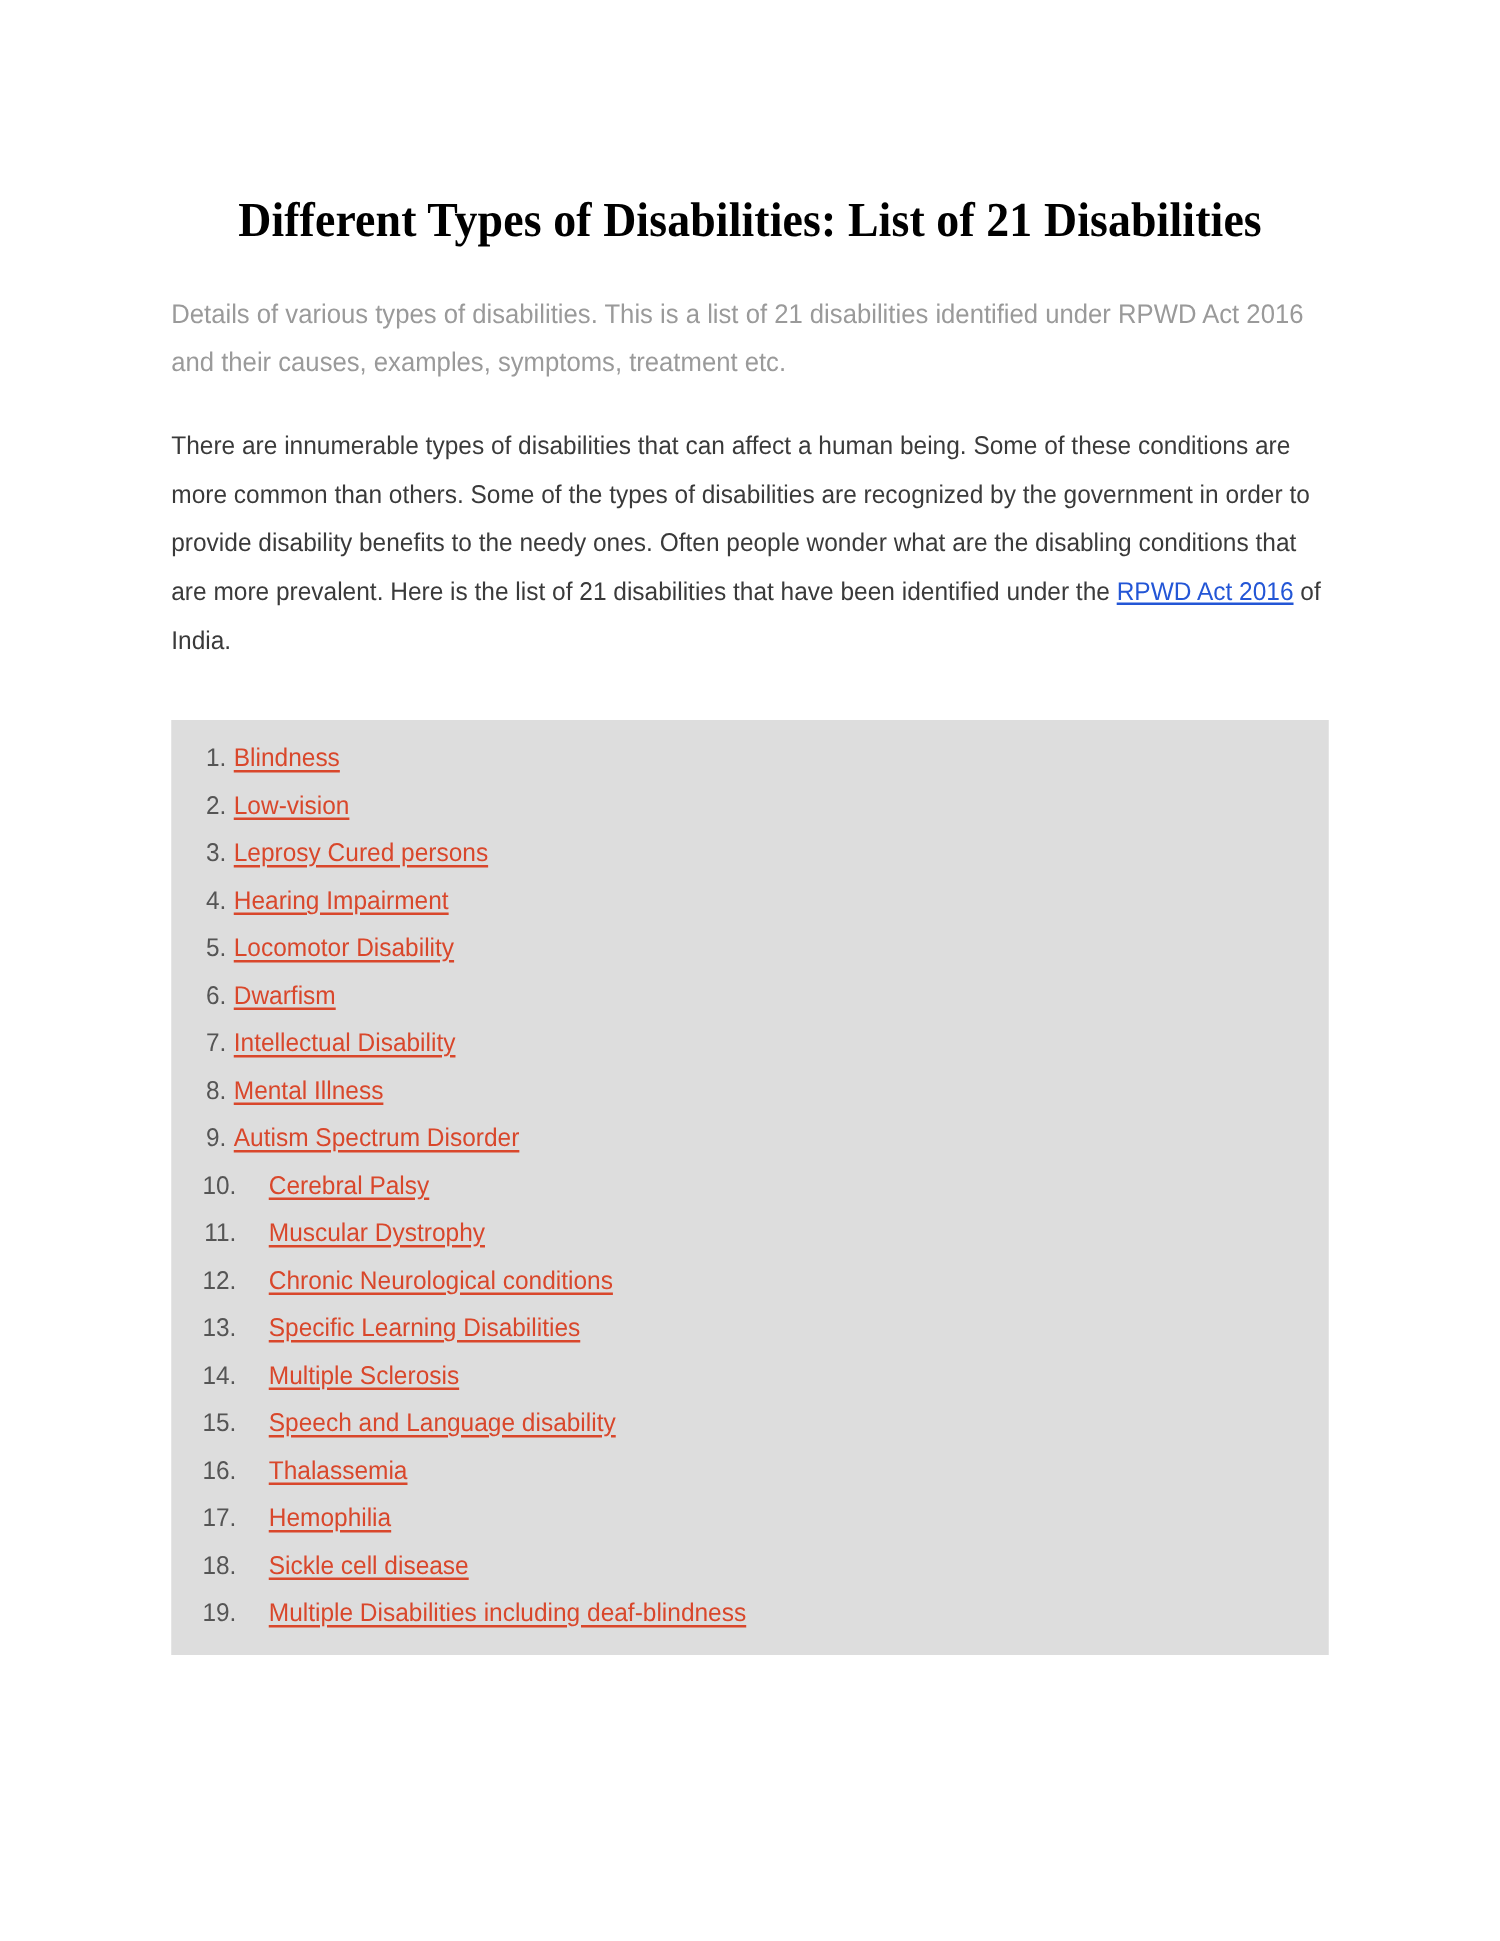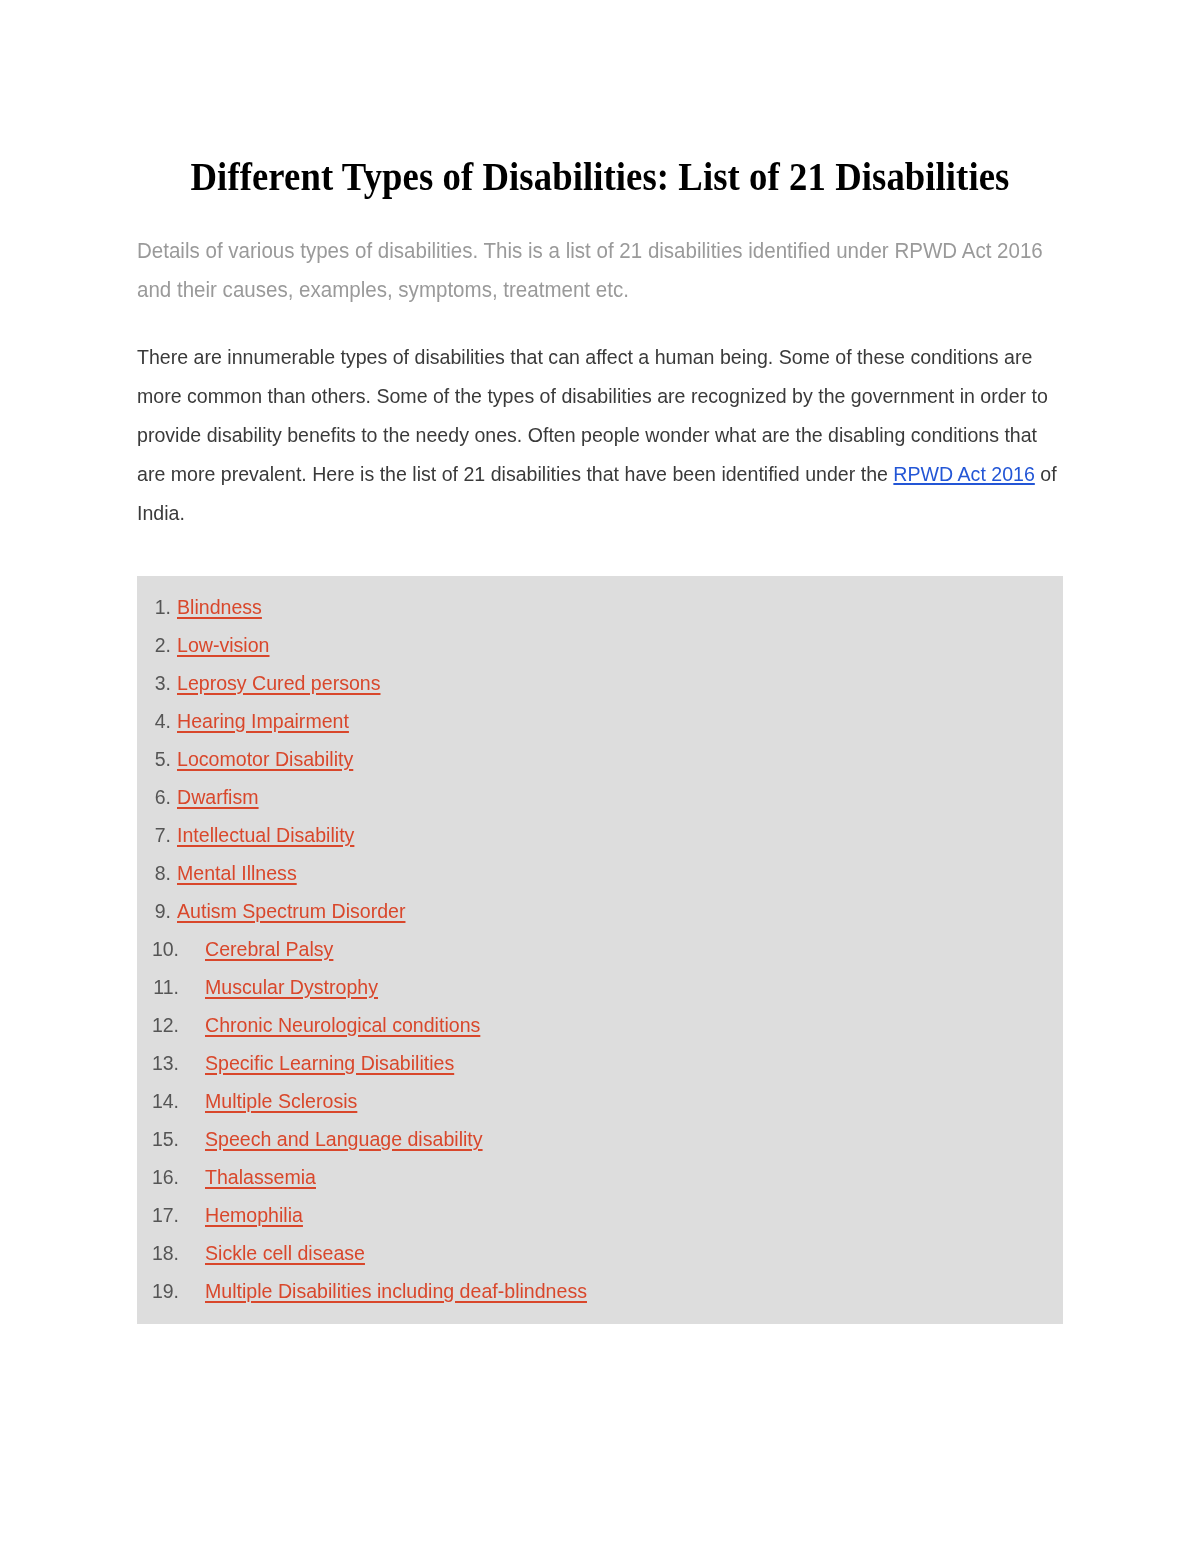--- a/index.html
+++ b/index.html
@@ -98,21 +98,21 @@
     justify-content: center;
     transform-origin: center;
   }
   .types-header span {
     display: inline-block;
     transform: scaleX(0.93);
   }
 
   .types-list {
     list-style: none;
-    margin: 4px;
+    margin: 14px;
     padding: 12px 0 14px 0;
     counter-reset: dis;
   }
 
   .types-list li {
     position: relative;
     counter-increment: dis;
     height: 38px;
     line-height: 38px;
     padding-left: 36px;

